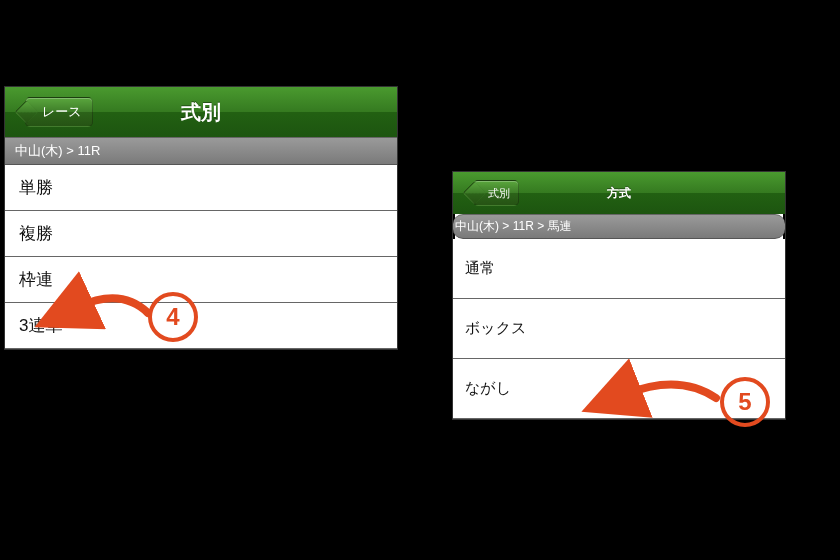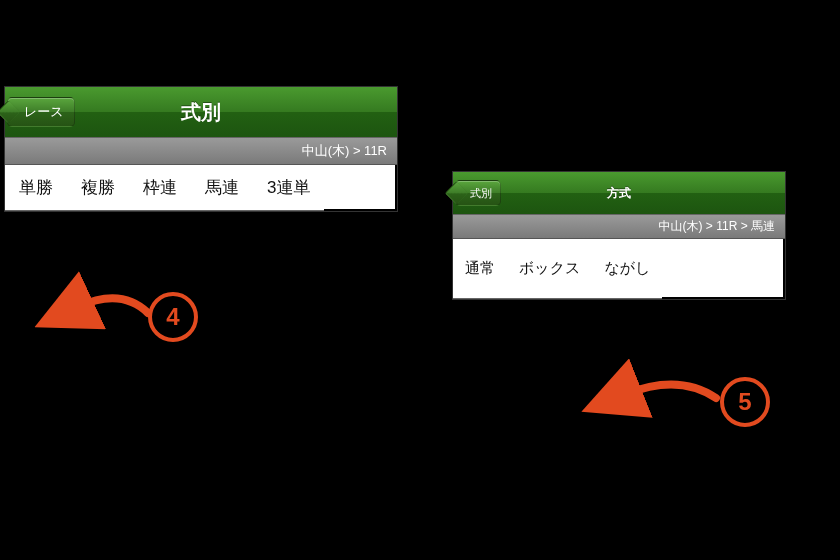--- a/index.html
+++ b/index.html
@@ -7,28 +7,28 @@
 
   
   .panel{position:absolute;background:#fff;border:1px solid #333;}
   .panel.left{left:4px;top:86px;width:392px;}
   .panel.right{left:452px;top:171px;width:332px;}
 
   .navbar{position:relative;height:50px;background:linear-gradient(to bottom,#4a9a2f,#357a20 50%,#226012 51%,#1d5510);display:flex;align-items:center;justify-content:center;}
   .panel.right .navbar{height:42px;}
   .nav-title{color:#fff;font-weight:600;font-size:20px;text-shadow:0 -1px 0 rgba(0,0,0,0.4);}
   .panel.right .nav-title{font-size:12px;}
-  .back-btn{position:absolute;left:2px;top:50%;transform:translateY(-50%);height:28px;padding:0 10px 0 16px;border-radius:5px;background:linear-gradient(to bottom,#5aa63d,#3e7d28 50%,#2c6319 51%,#265314);color:#fff;font-size:13px;display:flex;align-items:center;border:1px solid rgba(0,0,0,0.25);box-shadow:inset 0 1px 0 rgba(255,255,255,0.25);}
+  .back-btn{position:absolute;left:20px;top:50%;transform:translateY(-50%);height:28px;padding:0 10px 0 16px;border-radius:5px;background:linear-gradient(to bottom,#5aa63d,#3e7d28 50%,#2c6319 51%,#265314);color:#fff;font-size:13px;display:flex;align-items:center;border:1px solid rgba(0,0,0,0.25);box-shadow:inset 0 1px 0 rgba(255,255,255,0.25);}
   .panel.right .back-btn{height:24px;font-size:11px;padding:0 8px 0 14px;}
   .back-btn::before{content:"";position:absolute;left:-8px;top:50%;width:16px;height:16px;transform:translateY(-50%) rotate(45deg);background:linear-gradient(135deg,#5aa63d,#3e7d28 50%,#2c6319 51%,#265314);border-left:1px solid rgba(0,0,0,0.25);border-bottom:1px solid rgba(0,0,0,0.25);border-radius:3px;}
 
-  .crumb{background:linear-gradient(to bottom,#9a9a9a,#7a7a7a);color:#fff;font-size:13px;padding:4px 10px;border-top:1px solid #666;border-bottom:1px solid #555;text-align:right;}
-  .panel.right .crumb{font-size:12px;padding:3px 10px;}
+  .crumb{background:linear-gradient(to bottom,#9a9a9a,#7a7a7a);color:#fff;font-size:13px;padding:4px 10px;border-top:1px solid #666;border-bottom:1px solid #555;}
+  .panel.right .crumb{font-size:12px;padding:3px 2px;border-radius:10px;}
 
-  .list{display:flex;flex-direction:row;}
+  .list{display:flex;flex-direction:column;}
   .row{padding:11px 14px;font-size:17px;color:#111;border-bottom:1px solid #666;background:#fff;}
   .panel.right .row{padding:20px 12px;font-size:15px;}
 
   
   .panel{box-shadow:0 0 0 2px #000 inset;}
 
   
   .anno-circle{position:absolute;width:42px;height:42px;border:4px solid #e24a1f;border-radius:50%;display:flex;align-items:center;justify-content:center;color:#e24a1f;font-weight:700;font-size:24px;background:rgba(255,255,255,0.0);}
   .anno-circle.c4{left:148px;top:292px;}
   .anno-circle.c5{left:720px;top:377px;}
@@ -46,21 +46,20 @@
       <div class="back-btn">
         <span>レース</span>
       </div>
       <div class="nav-title">式別</div>
     </div>
     <div class="crumb">中山(木) &gt; 11R</div>
     <div class="list">
       <div class="row"><span>単勝</span></div>
       <div class="row"><span>複勝</span></div>
       <div class="row"><span>枠連</span></div>
-      <div class="row"><span>馬連</span></div>
       <div class="row"><span>3連単</span></div>
     </div>
   </div>
 
   <div class="panel right">
     <div class="navbar">
       <div class="back-btn">
         <span>式別</span>
       </div>
       <div class="nav-title">方式</div>

